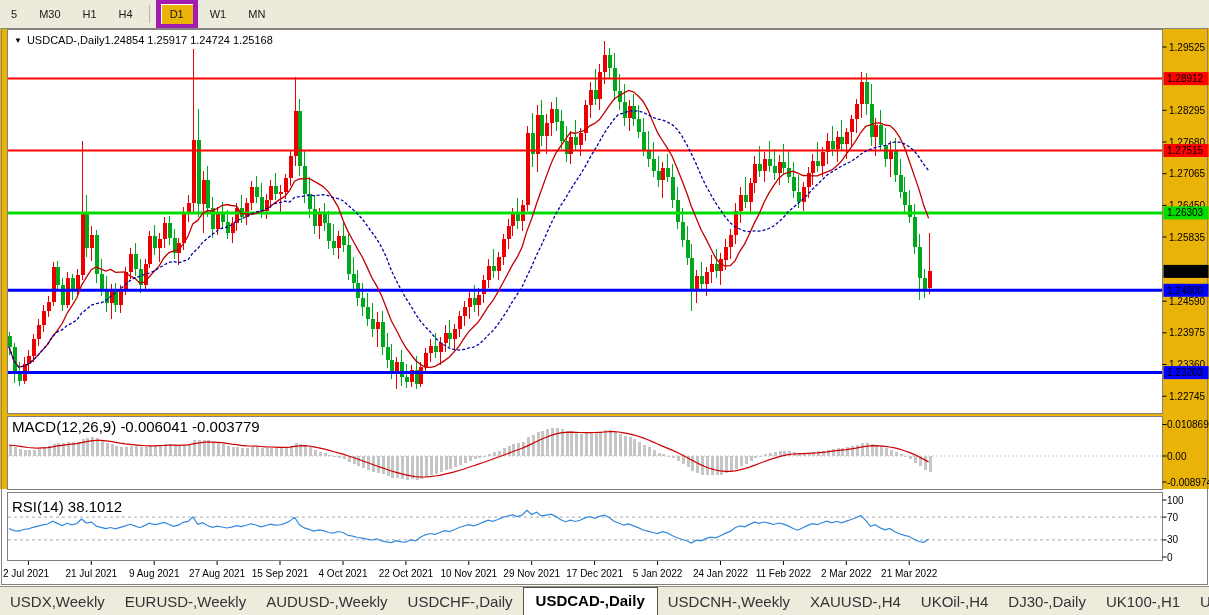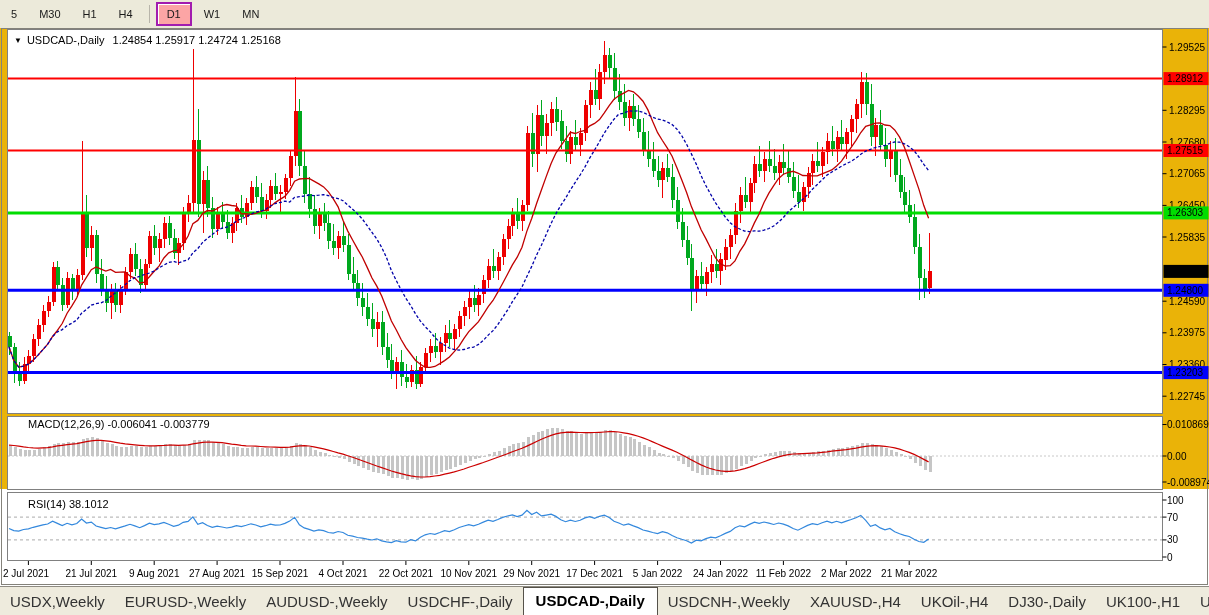--- a/index.html
+++ b/index.html
@@ -1,25 +1,25 @@
 <!DOCTYPE html>
 <html><head>
 <meta charset="utf-8">
 <style>
   html,body{margin:0;padding:0;background:#d4d0c8;font-family:"Liberation Sans",sans-serif;}
   .app{position:relative;width:1209px;height:615px;background:#fff;overflow:hidden;}
   .toolbar{position:absolute;left:0;top:0;width:1209px;height:28px;background:#eceada;border-bottom:1px solid #a9a69a;display:flex;align-items:center;}
   .tfbtn{font-size:11px;color:#1a1a1a;padding:4px 9px;margin:0 1px;border:1px solid transparent;cursor:default;white-space:nowrap;}
-  .tfbtn.active{background:#fca5a5;border:2px solid #a21caf;box-shadow:inset 1px 1px 0 #fff;}
+  .tfbtn.active{background:#eab308;border:5px solid #a21caf;box-shadow:inset 1px 1px 0 #fff;}
   .tfsep{width:1px;height:18px;background:#b8b5aa;margin:0 5px;}
   .chartwin{position:absolute;left:0;top:28px;width:1209px;height:461px;background:#eab308;}
   .overlay-label{position:absolute;font-size:11px;color:#000;white-space:nowrap;pointer-events:none;}
   .overlay-label .arrow{font-size:8px;margin-right:5px;vertical-align:1px;}
-  .overlay-label .vals{margin-left:8px;}
-  .ind-label{position:absolute;font-size:11px;color:#000;white-space:nowrap;pointer-events:none;margin-left:16px;}
+  .overlay-label .vals{}
+  .ind-label{position:absolute;font-size:15px;color:#000;white-space:nowrap;pointer-events:none;}
   svg text{font-family:"Liberation Sans",sans-serif;font-size:10px;fill:#000;}
   .tabbar{position:absolute;left:0;top:586px;width:1209px;height:29px;background:#eeebdd;border-top:1px solid #8e8b82;display:flex;align-items:flex-end;}
   .tab{font-size:15px;color:#333;padding:4px 10px 6px 10px;white-space:nowrap;cursor:default;}
   .tab.active{background:#fff;border:1px solid #55524a;border-bottom:none;font-weight:bold;color:#000;padding:4px 12px 7px 12px;}
   .tabsep{width:1px;height:14px;background:#b5b2a6;margin-bottom:7px;}
   .tabscroll{font-size:10px;color:#555;padding:4px 5px 7px 5px;margin-left:auto;}
   .tabscroll span{padding:0 4px;}
 </style>
 </head>
 <body>

